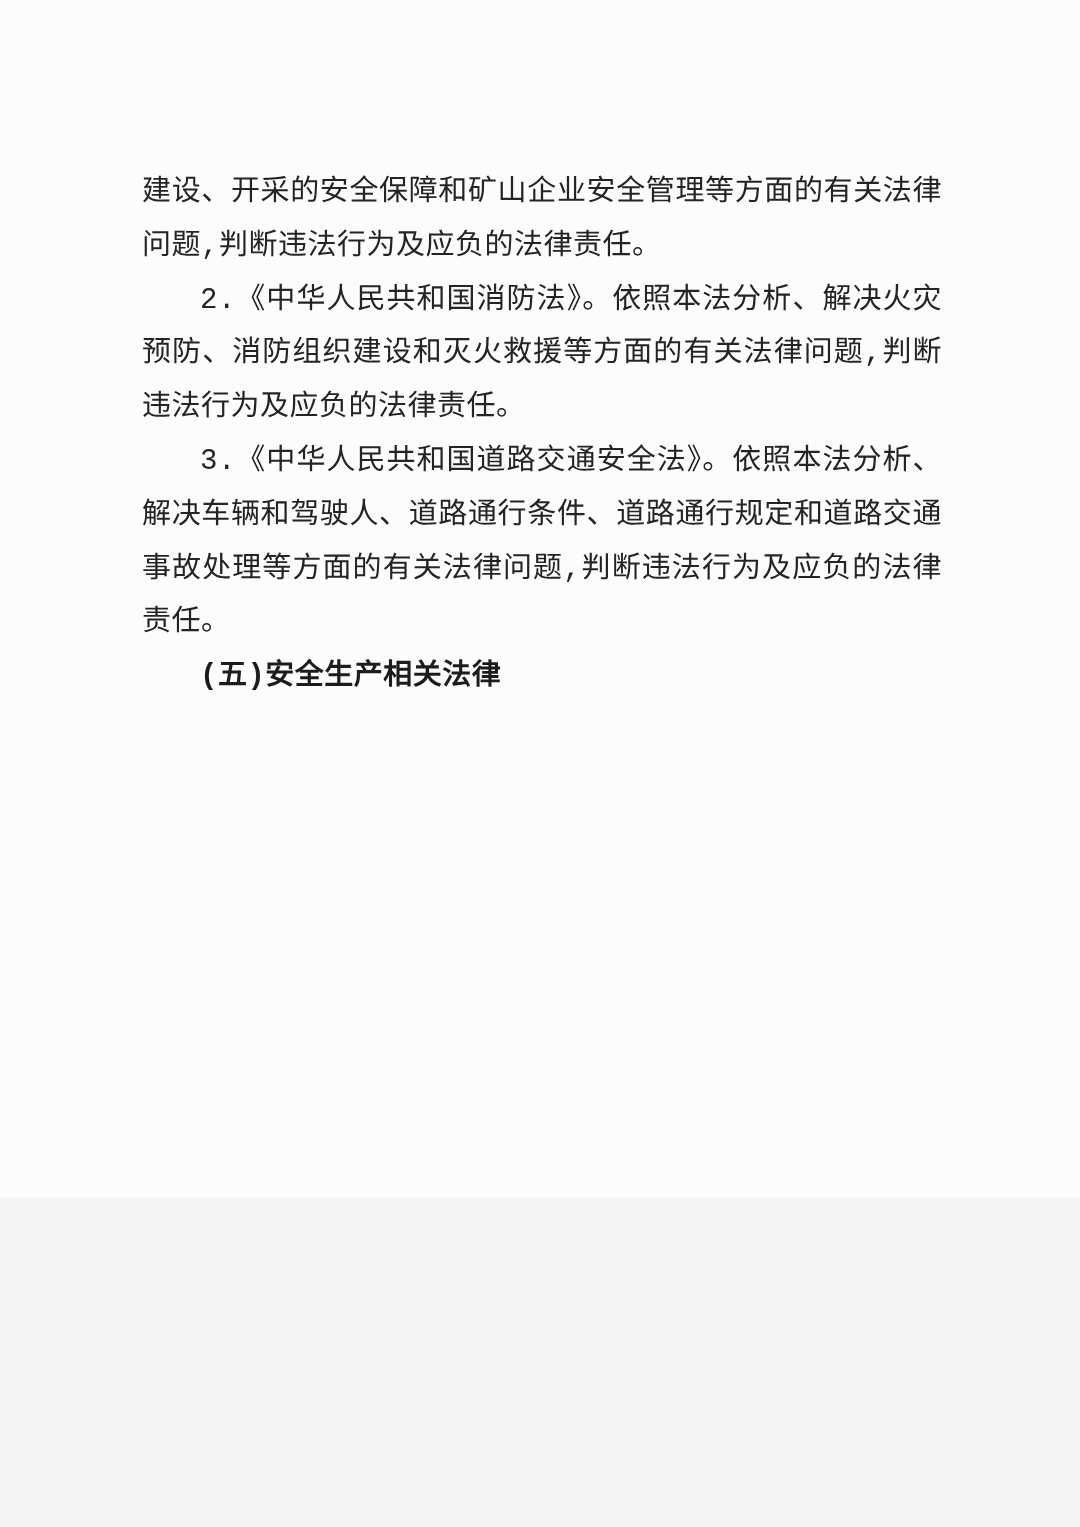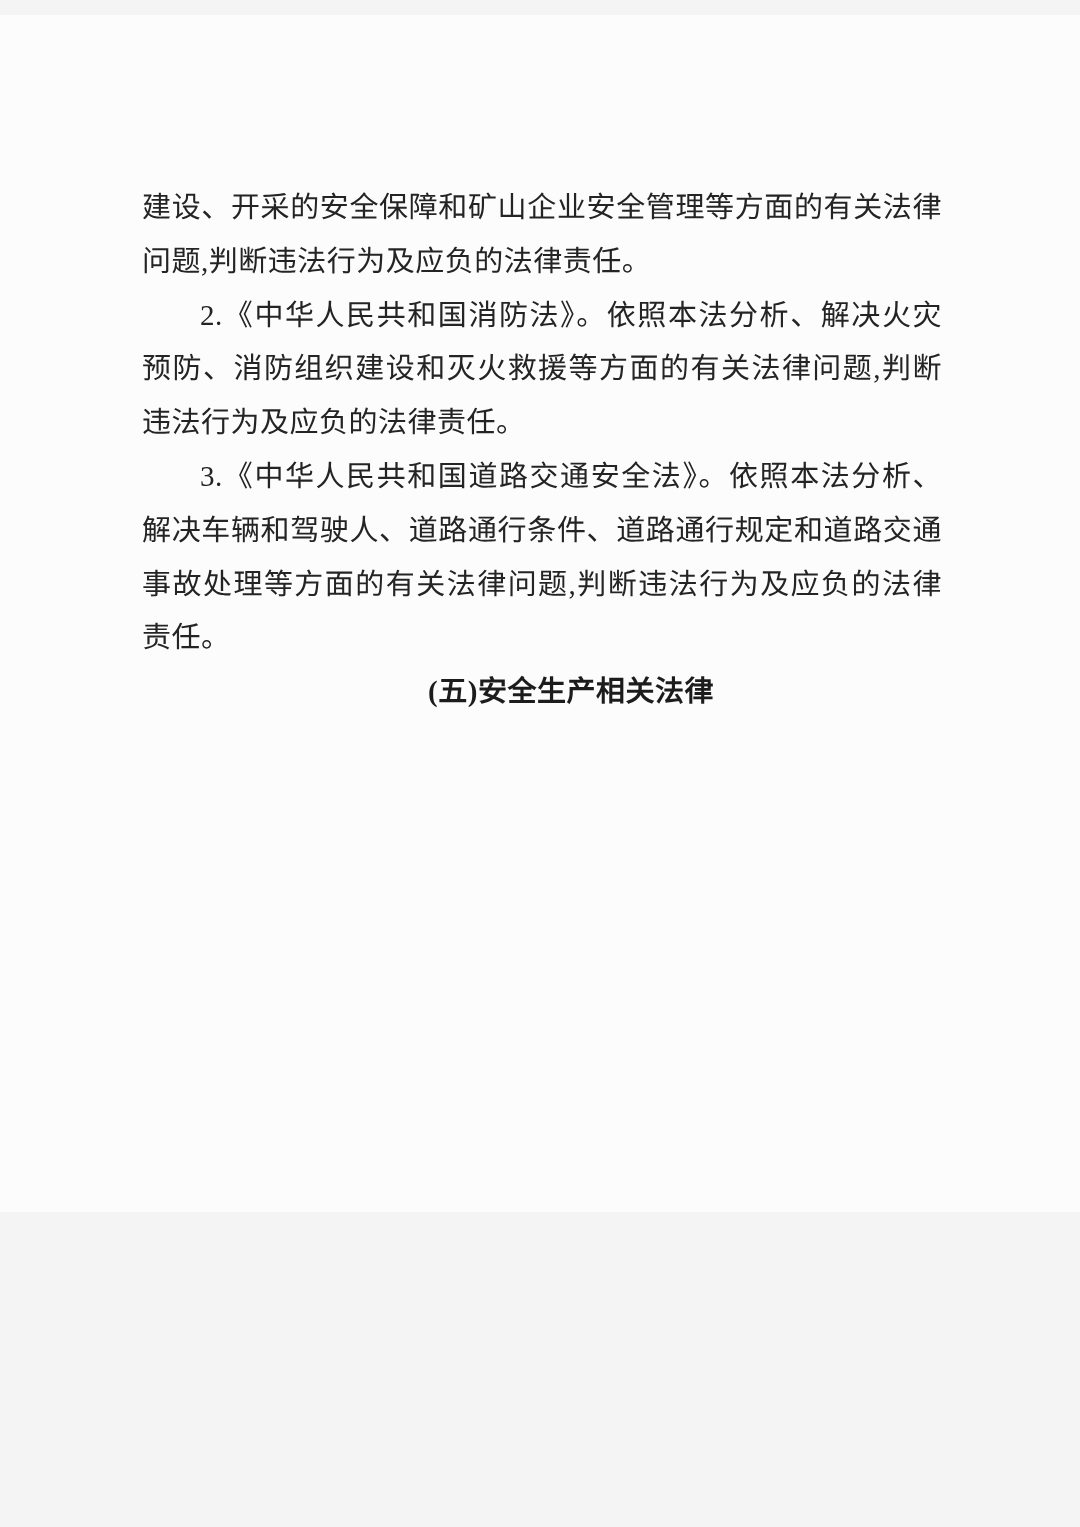--- a/index.html
+++ b/index.html
@@ -5,24 +5,24 @@
 <style>
   html, body {
     margin: 0;
     padding: 0;
     background: #f4f4f4;
   }
   .page {
     position: relative;
     width: 1080px;
     height: 1197px;
-    margin: 15px auto;
+    margin: 0 auto;
     background: #fcfcfc;
     overflow: hidden;
-    font-family: Liberation Serif, serif;
+    font-family: Liberation Mono, monospace;
     color: #222;
   }
   .content {
     position: absolute;
     top: 166px;
     left: 142px;
     width: 800px;
   }
   .para {
     margin: 0;
@@ -32,21 +32,21 @@
     text-align: justify;
     text-justify: inter-character;
     text-indent: 2em;
     color: #242424;
   }
   .para.no-indent {
     text-indent: 0;
   }
   .para.heading {
     font-weight: 700;
-    text-align: center;
+    text-align: left;
     color: #1c1c1c;
   }
   .footer {
     position: absolute;
     left: 160px;
     top: 1352px;
     display: flex;
     align-items: center;
     gap: 20px;
     font-size: 25px;

